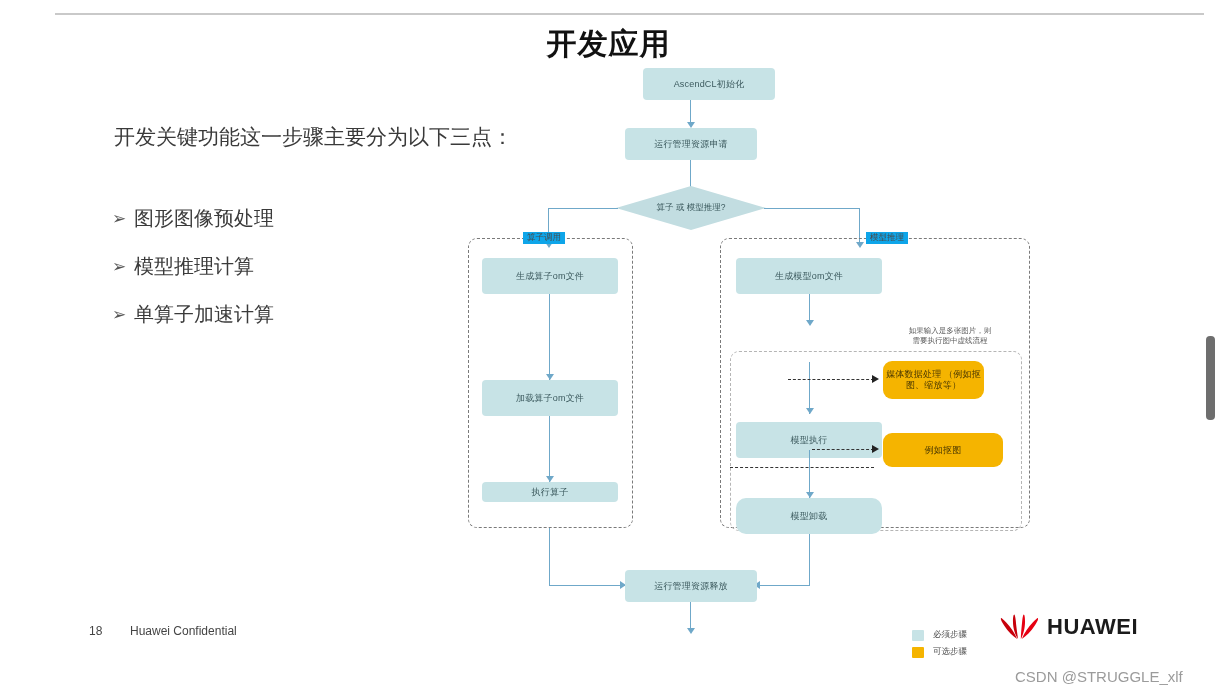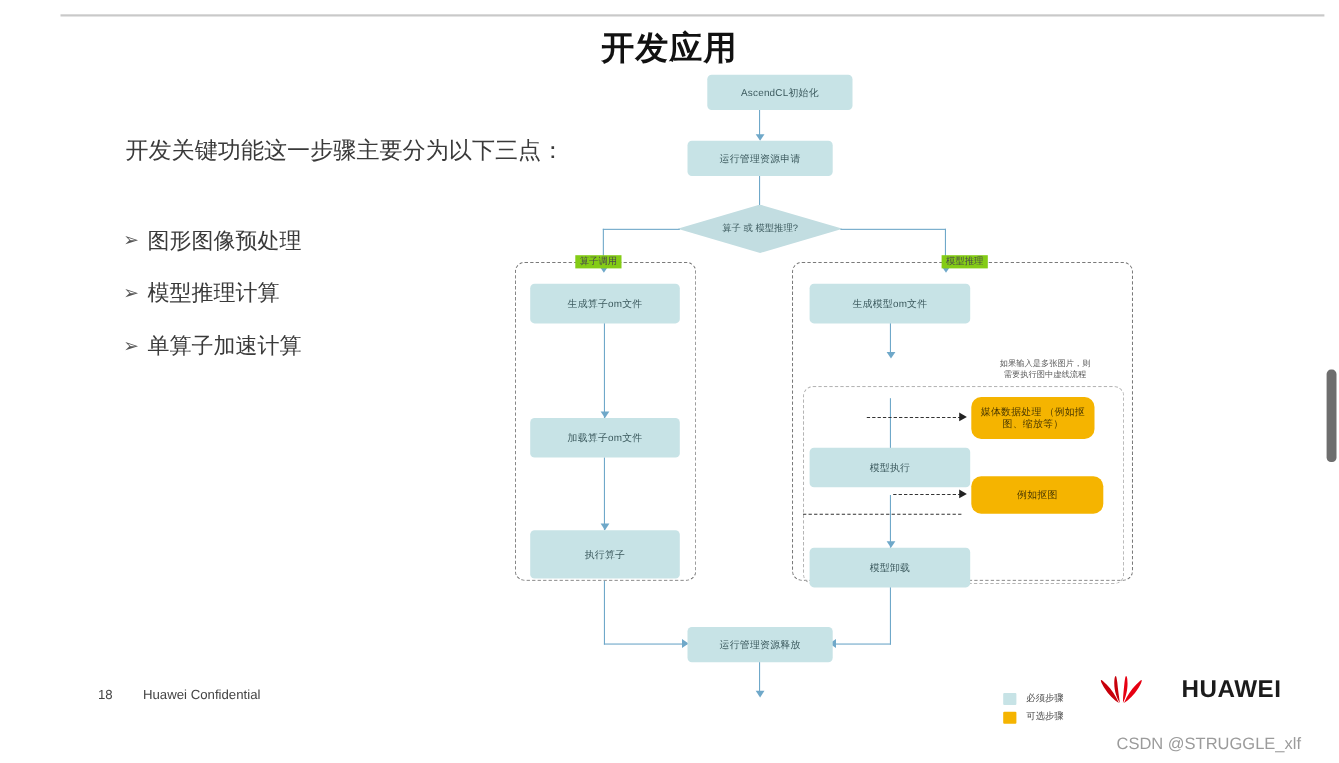--- a/index.html
+++ b/index.html
@@ -43,21 +43,21 @@
     position:absolute;background:#c2dde1;
     display:flex;align-items:center;justify-content:center;
     font-size:8.5px;color:#3c5a5e;text-align:center;
     clip-path:polygon(50% 0,100% 50%,50% 100%,0 50%);
   }
 
   .group{
     position:absolute;border:1.4px dashed #7a7a7a;border-radius:9px;box-sizing:border-box;
   }
   .group-label{
-    position:absolute;font-size:8.5px;color:#4a4a4a;background:#84cc16;padding:0 4px;
+    position:absolute;font-size:8.5px;color:#4a4a4a;background:#0ea5e9;padding:0 4px;
     white-space:nowrap;
   }
   .subgroup{
     position:absolute;border:1.2px dashed #b5b5b5;border-radius:9px;box-sizing:border-box;
   }
   .note{
     position:absolute;font-size:7.5px;color:#5a5a5a;line-height:1.35;text-align:center;
     white-space:pre-line;
   }
 
@@ -89,21 +89,21 @@
   
   .legend{position:absolute;left:912px;top:629px;}
   .legend-row{display:flex;align-items:center;margin-bottom:5px;text-align:right;}
   .legend-swatch{width:12px;height:11px;margin-right:9px;border-radius:1px;}
   .legend-label{font-size:8.5px;color:#4a4a4a;white-space:nowrap;}
 
   
   .page-num{position:absolute;left:89px;top:624px;font-size:12px;color:#444;}
   .confidential{position:absolute;left:130px;top:624px;font-size:12px;color:#444;}
 
-  .huawei{position:absolute;left:1000px;top:614px;display:flex;align-items:center;gap:27px;}
+  .huawei{position:absolute;left:1000px;top:614px;display:flex;align-items:center;}
   .huawei-mark{width:38px;height:26px;margin-right:9px;}
   .huawei-word{font-size:22px;font-weight:bold;color:#1b1b1b;letter-spacing:.5px;}
 
   .watermark{position:absolute;left:1015px;top:668px;font-size:15px;color:#9b9b9b;}
 
   .scrollbar-track{position:absolute;right:0;top:0;width:13px;height:694px;background:#fff;}
   .scrollbar-thumb{position:absolute;right:2px;top:336px;width:9px;height:84px;background:#6e6e6e;border-radius:4px;}
 </style>
 </head>
 <body>
@@ -152,56 +152,56 @@
   <div class="group-label" style="left:83px;top:174px;">算子调用</div>
 
   <div class="node" style="left:42px;top:200px;width:136px;height:36px;">生成算子om文件</div>
   <div class="conn v" style="left:109px;top:236px;height:86px;"></div>
   <div class="arrow-down" style="left:106px;top:316px;"></div>
 
   <div class="node" style="left:42px;top:322px;width:136px;height:36px;">加载算子om文件</div>
   <div class="conn v" style="left:109px;top:358px;height:66px;"></div>
   <div class="arrow-down" style="left:106px;top:418px;"></div>
 
-  <div class="node" style="left:42px;top:424px;width:136px;height:44px;">执行算子</div>
+  <div class="node" style="left:42px;top:424px;width:136px;height:20px;">执行算子</div>
   <div class="conn v" style="left:109px;top:470px;height:58px;"></div>
 
   <div class="group" style="left:280px;top:180px;width:310px;height:290px;"></div>
-  <div class="group-label" style="left:416px;top:174px;">模型推理</div>
+  <div class="group-label" style="left:426px;top:174px;">模型推理</div>
 
   <div class="node" style="left:296px;top:200px;width:146px;height:36px;">生成模型om文件</div>
   <div class="conn v" style="left:369px;top:236px;height:30px;"></div>
   <div class="arrow-down" style="left:366px;top:262px;"></div>
 
   <div class="conn v" style="left:369px;top:304px;height:52px;"></div>
   <div class="arrow-down" style="left:366px;top:350px;"></div>
 
   <div class="subgroup" style="left:290px;top:293px;width:292px;height:180px;"></div>
 
   <div class="note" style="left:440px;top:268px;width:140px;">如果输入是多张图片，则
 需要执行图中虚线流程</div>
 
-  <div class="node orange" style="left:443px;top:303px;width:112px;height:38px;">媒体数据处理
+  <div class="node orange" style="left:443px;top:303px;width:101px;height:38px;">媒体数据处理
 （例如抠图、缩放等）</div>
 
-  <div class="node" style="left:296px;top:349px;width:146px;height:36px;">模型执行</div>
+  <div class="node" style="left:296px;top:364px;width:146px;height:36px;">模型执行</div>
   <div class="conn v" style="left:369px;top:392px;height:48px;"></div>
   <div class="arrow-down" style="left:366px;top:434px;"></div>
 
   <div class="node orange" style="left:443px;top:375px;width:120px;height:34px;">例如抠图</div>
 
   <div class="dashconn" style="left:348px;top:321px;width:86px;"></div>
   <div class="arrow-right-dark" style="left:432px;top:317px;"></div>
 
   <div class="dashconn" style="left:372px;top:391px;width:62px;"></div>
   <div class="arrow-right-dark" style="left:432px;top:387px;"></div>
 
   <div class="dashconn" style="left:290px;top:409px;width:144px;"></div>
 
-  <div class="node" style="left:296px;top:440px;width:146px;height:36px;">模型卸载</div>
+  <div class="node" style="left:296px;top:440px;width:146px;height:36px;border-radius:10px;">模型卸载</div>
   <div class="conn v" style="left:369px;top:476px;height:52px;"></div>
 
   <div class="conn h" style="left:109px;top:527px;width:76px;"></div>
   <div class="arrow-right" style="left:180px;top:523px;"></div>
   <div class="conn h" style="left:318px;top:527px;width:52px;"></div>
   <div class="arrow-left" style="left:314px;top:523px;"></div>
 
   <div class="node" style="left:185px;top:512px;width:132px;height:32px;">运行管理资源释放</div>
   <div class="conn v" style="left:250px;top:544px;height:30px;"></div>
   <div class="arrow-down" style="left:247px;top:570px;"></div>

